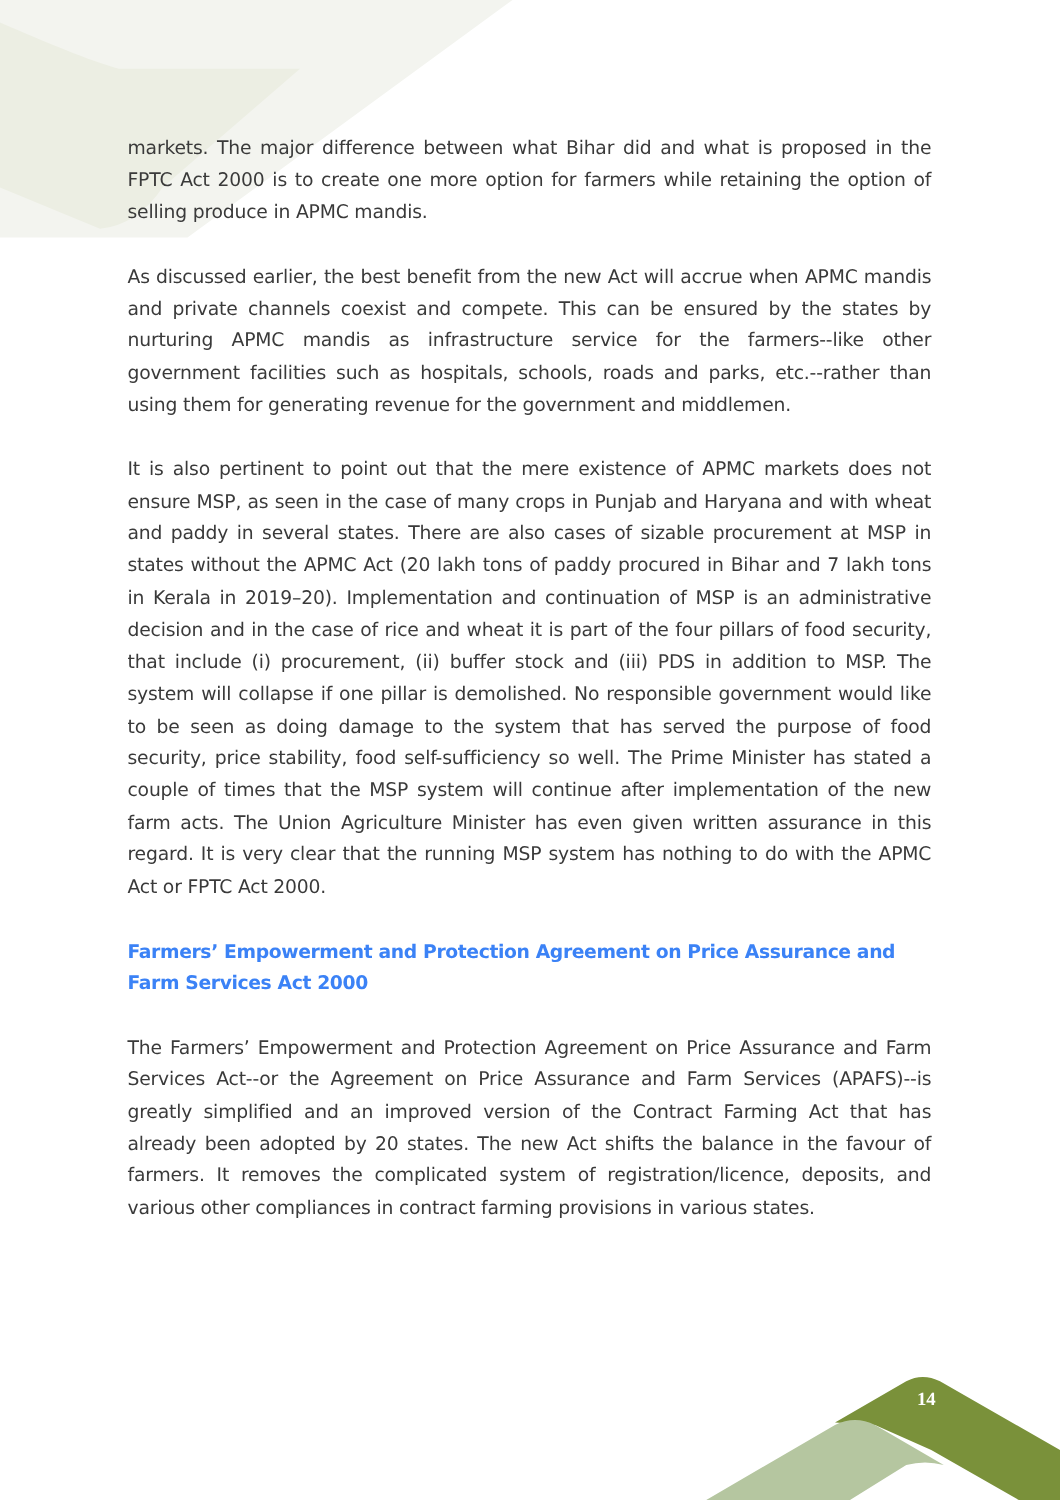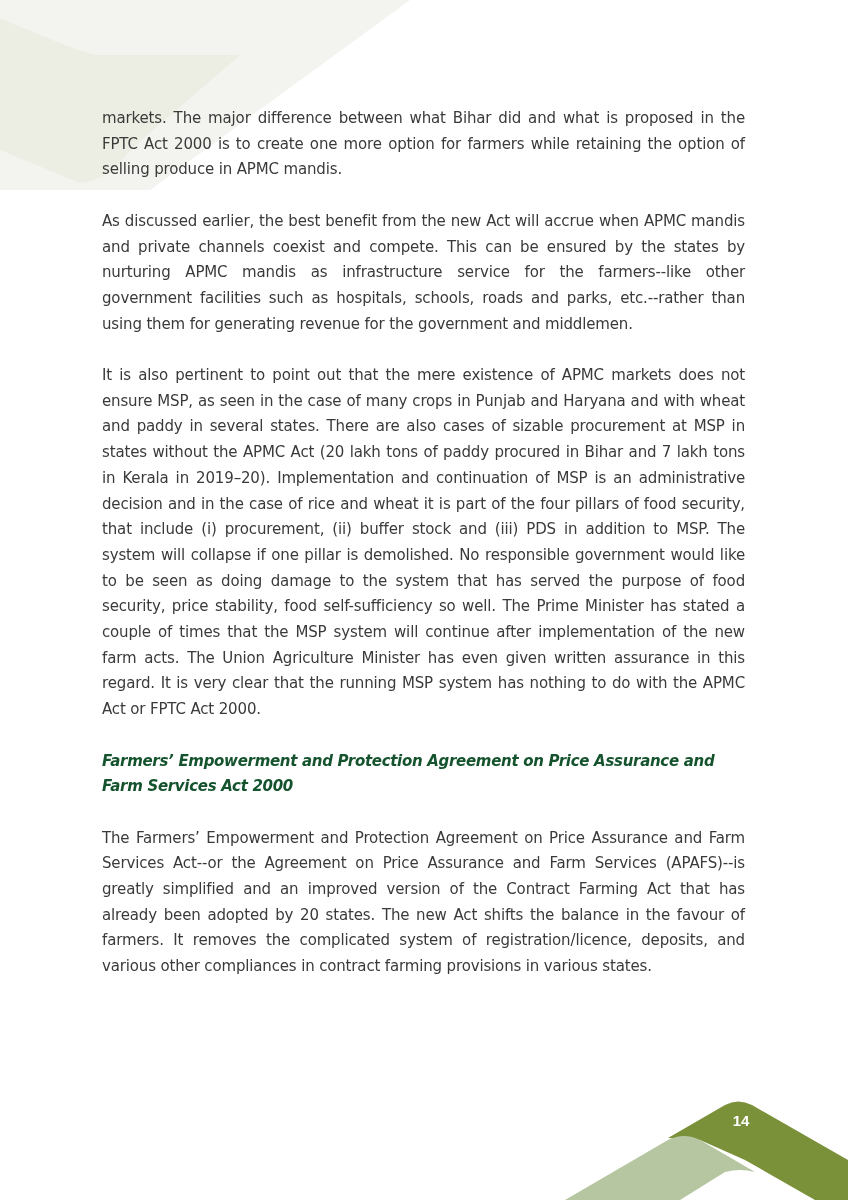--- a/index.html
+++ b/index.html
@@ -19,28 +19,27 @@
   .content p {
     margin: 0 0 25.7px 0;
     text-align: justify;
     text-align-last: left;
   }
   .content h2 {
     margin: 0 0 25.7px 0;
     font-size: 15px;
     line-height: 25.7px;
     font-weight: bold;
-    color: #14532d;
+    color: #3b82f6;
     letter-spacing: -0.3px;
-    font-style: italic;
   }
   .page-number {
     position: absolute; left: 721px; top: 1112px; width: 40px;
     text-align: center; color: #ffffff; font-weight: bold; font-size: 15px;
-    font-family: Liberation Sans, sans-serif;
+    font-family: Liberation Serif, serif;
   }
 </style>
 </head>
 <body>
 
 <svg class="deco" viewBox="0 0 848 1200" xmlns="http://www.w3.org/2000/svg">
 
   <path d="M190,0 L410,0 L150,190 L0,190 L0,0 Z" fill="#f3f4ef"></path>
   <path d="M0,20 L80,50 Q95,56 110,56 L230,56 Q150,110 120,140 Q100,185 60,185 L0,185 Z" fill="#ecede1" opacity="0.0"></path>
   <path d="M0,18 C40,35 70,48 95,55 L240,55 L130,150 Q110,180 80,183 L0,150 Z" fill="#eceee3"></path>

